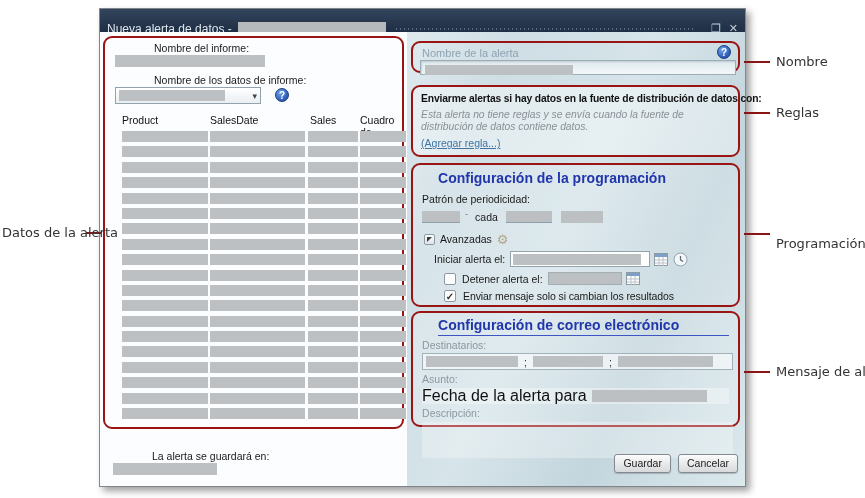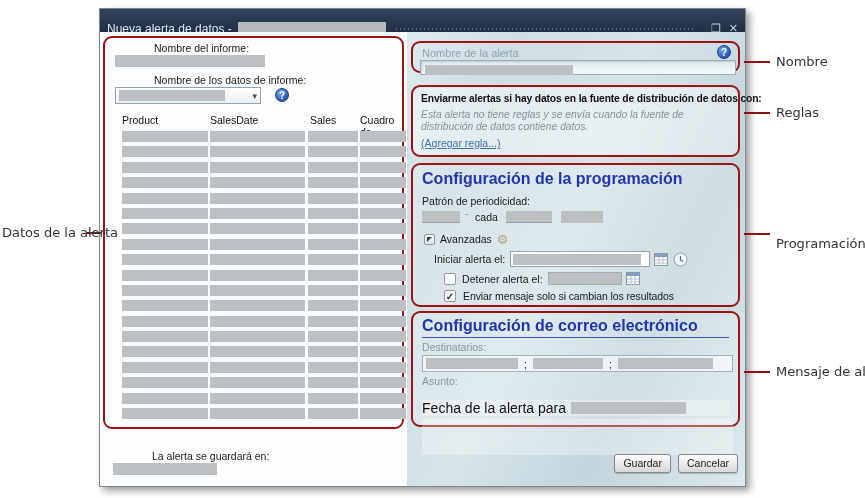--- a/index.html
+++ b/index.html
@@ -71,21 +71,21 @@
     border:1px solid #9cadb7; background:linear-gradient(#dfe9ed,#f4f8fa);
     box-shadow:inset 1px 1px 2px rgba(90,110,125,.25); }
   .name-input .redact { margin:2px 0 0 4px; width:148px; height:10px; }
 
   .rules-pad { padding:6px 8px 0 8px; }
   .rules-title { font-size:10.3px; font-weight:bold; color:#111; letter-spacing:-.15px; white-space:nowrap; }
   .rules-desc { margin-top:5px; font-size:10.3px; font-style:italic; color:#8a9096; line-height:12px; width:310px; }
   .rules-link { display:inline-block; margin-top:4px; font-size:10.5px; color:#3f74a3;
     text-decoration:underline; cursor:pointer; }
 
-  .sec-header { font-size:16px; font-weight:bold; color:#2236ac; }
+  .sec-header { font-size:14px; font-weight:bold; color:#2236ac;margin-left:16px; }
   .sched-pad { padding:5px 9px 0 9px; position:relative; height:100%; }
   .small-label { font-size:10.5px; color:#1a1a1a; }
   .pat-label { margin-top:7px; }
   .pat-row { position:absolute; left:9px; top:44px; display:flex; align-items:flex-end; }
   .pat-box { width:38px; height:12px; background:#bcc0c2; border-bottom:1px solid #8fa0aa; }
   .pat-sep { font-size:9px; color:#777; margin:0 5px 4px 5px; }
   .pat-every { font-size:10.5px; margin:0 8px 0 2px; }
   .pat-box2 { width:46px; height:12px; background:#bcc0c2; border-bottom:1px solid #8fa0aa; margin-right:9px; }
   .pat-box3 { width:42px; height:12px; background:#bcc0c2; }
 
@@ -115,22 +115,22 @@
 
   .email-pad { padding:4px 9px 0 9px; position:relative; height:100%; }
   .email-header { border-bottom:1px solid #3d54c4; padding-bottom:2px; }
   .gray-label { font-size:10.5px; color:#8a97a0; margin-top:3px; }
   .recip-field { margin-top:2px; width:311px; height:17px; border:1px solid #a2b1ba;
     background:rgba(255,255,255,.55); display:flex; align-items:center; padding:0 3px;
     font-size:10.5px; color:#333; }
   .recip-field .redact { height:11px; }
   .r1 { width:92px; } .r2 { width:70px; } .r3 { width:95px; }
   .semi { margin:0 6px; }
-  .subject-row { margin-top:13px; height:16px; display:flex; align-items:center;
-    background:rgba(255,255,255,.35); font-size:14px; color:#111; }
+  .subject-row { margin-top:3px; height:16px; display:flex; align-items:center;
+    background:rgba(255,255,255,.35); font-size:16px; color:#111; }
   .subject-row .redact { width:115px; height:12px; margin-left:5px; }
   .desc-area { margin-top:3px; width:311px; height:36px; background:rgba(255,255,255,.30);
     border-radius:2px; }
 
   .btn-row { position:absolute; right:7px; bottom:13px; display:flex; }
   .btn { min-width:48px; height:19px; margin-left:7px; padding:0 8px;
     border:1px solid #838a90; border-radius:3px;
     background:linear-gradient(#fcfcfc,#e9eaeb 50%,#d7d9db);
     font-size:10.5px; color:#222; text-align:center; line-height:17px; cursor:pointer;
     box-shadow:0 1px 1px rgba(0,0,0,.2); }
@@ -393,20 +393,21 @@
               <span class="semi">;</span>
               <span class="redact r2"></span>
               <span class="semi">;</span>
               <span class="redact r3"></span>
             </div>
             <div class="gray-label">Asunto:</div>
             <div class="subject-row">
               <span>Fecha de la alerta para</span>
               <span class="redact"></span>
             </div>
+            <div class="gray-label">Descripción:</div>
             <div class="desc-area"></div>
           </div>
         </div>
 
         <div class="btn-row">
           <span class="btn">Guardar</span>
           <span class="btn">Cancelar</span>
         </div>
       </div>
     </div>

